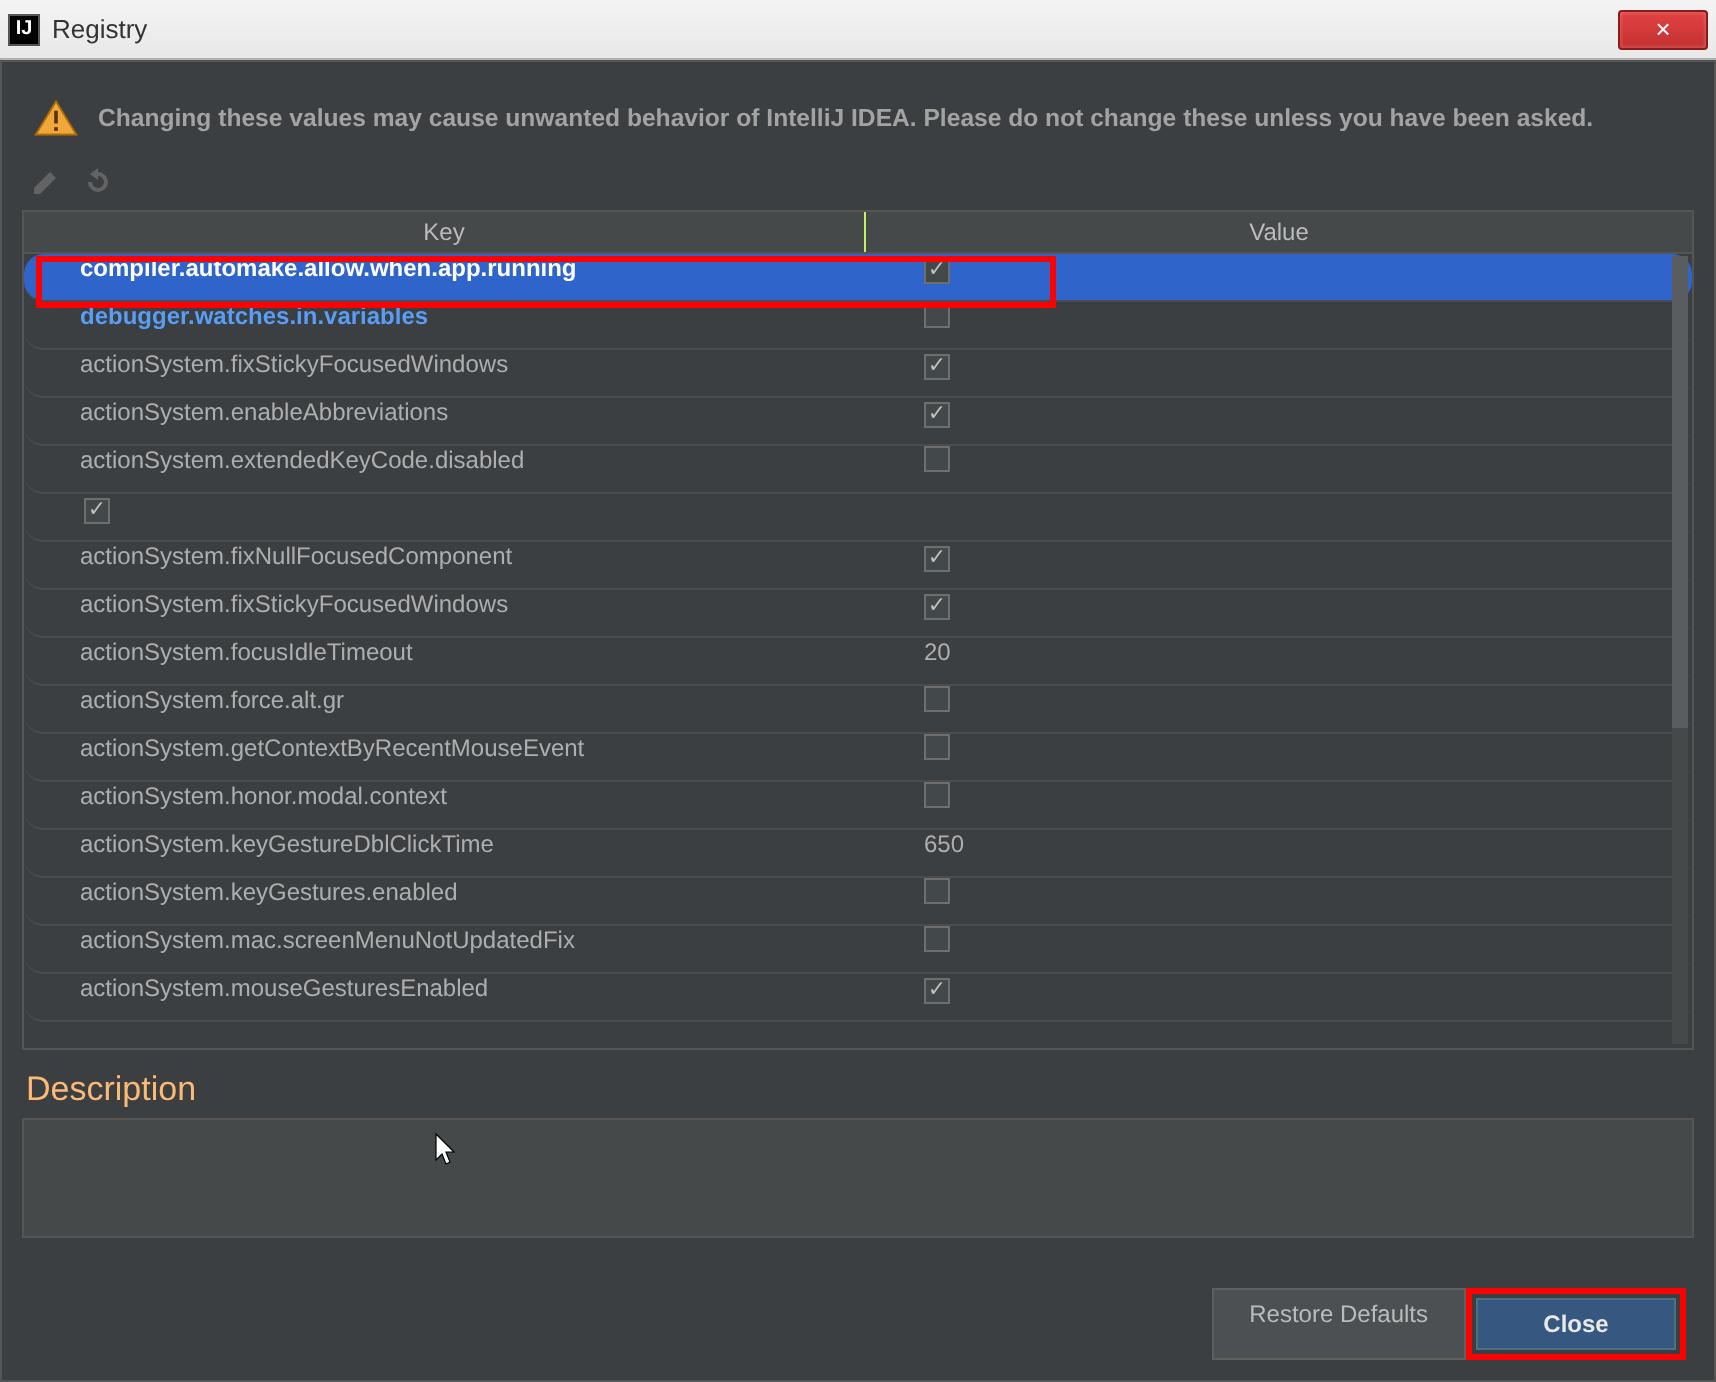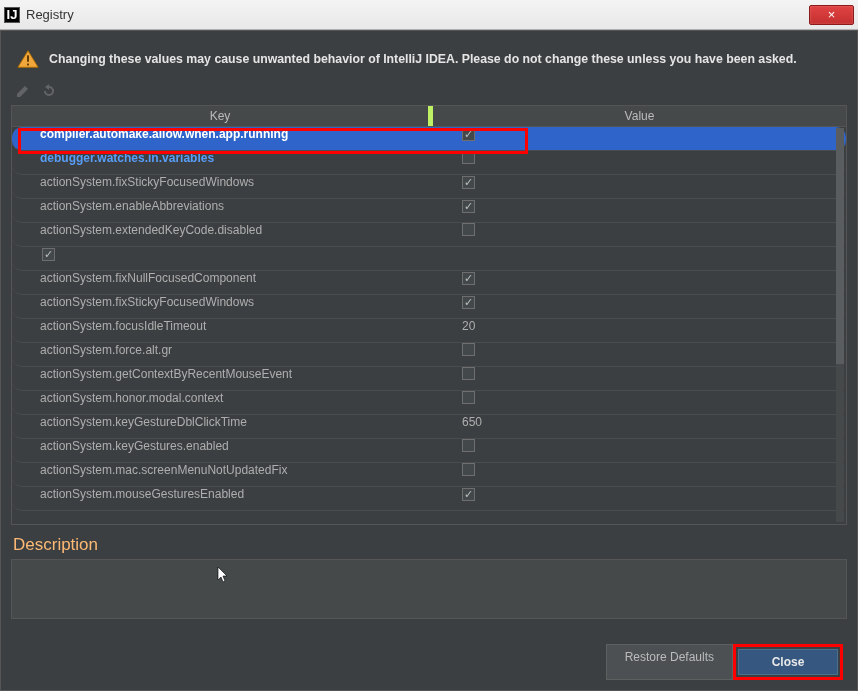--- a/index.html
+++ b/index.html
@@ -18,21 +18,21 @@
       display: flex;
       align-items: center;
       padding: 0 4px;
       color: #333;
     }
     .titlebar .icon {
       width: 16px;
       height: 16px;
       background: #000;
       color: #fff;
-      font-size: 13px;
+      font-size: 10px;
       font-weight: bold;
       display: inline-flex;
       align-items: center;
       justify-content: center;
       margin-right: 6px;
       border: 1px solid #555;
     }
     .titlebar .title {
       flex: 1;
       font-size: 13px;
@@ -55,21 +55,21 @@
       background: #3c3f41;
       height: calc(100% - 30px);
       padding: 10px 10px 10px 10px;
       display: flex;
       flex-direction: column;
       border: 1px solid #555;
     }
     .warning {
       display: flex;
       align-items: center;
-      color: #e5e5e5;
+      color: #a3a3a3;
       font-weight: bold;
       font-size: 12.3px;
       padding: 8px 6px 12px 6px;
     }
     .warning .tri {
       width: 22px;
       height: 20px;
       margin-right: 10px;
       flex-shrink: 0;
     }
@@ -90,21 +90,21 @@
       display: flex;
       background: #45494a;
       border-bottom: 1px solid #555;
     }
     .thead .th {
       color: #bbbbbb;
       text-align: center;
       padding: 3px 0;
       font-size: 12px;
     }
-    .th-key { width: 421px; border-right: 5px solid #bef264; }
+    .th-key { width: 421px; border-right: 1px solid #bef264; }
     .th-val { flex: 1; }
     .rows { overflow-y: auto; height: calc(100% - 22px); }
     .row {
       display: flex;
       align-items: flex-start;
       height: 24px;
       border-bottom: 1px solid #4a4d4f;
       border-radius: 10px;
     }
     .row .cell-key {

